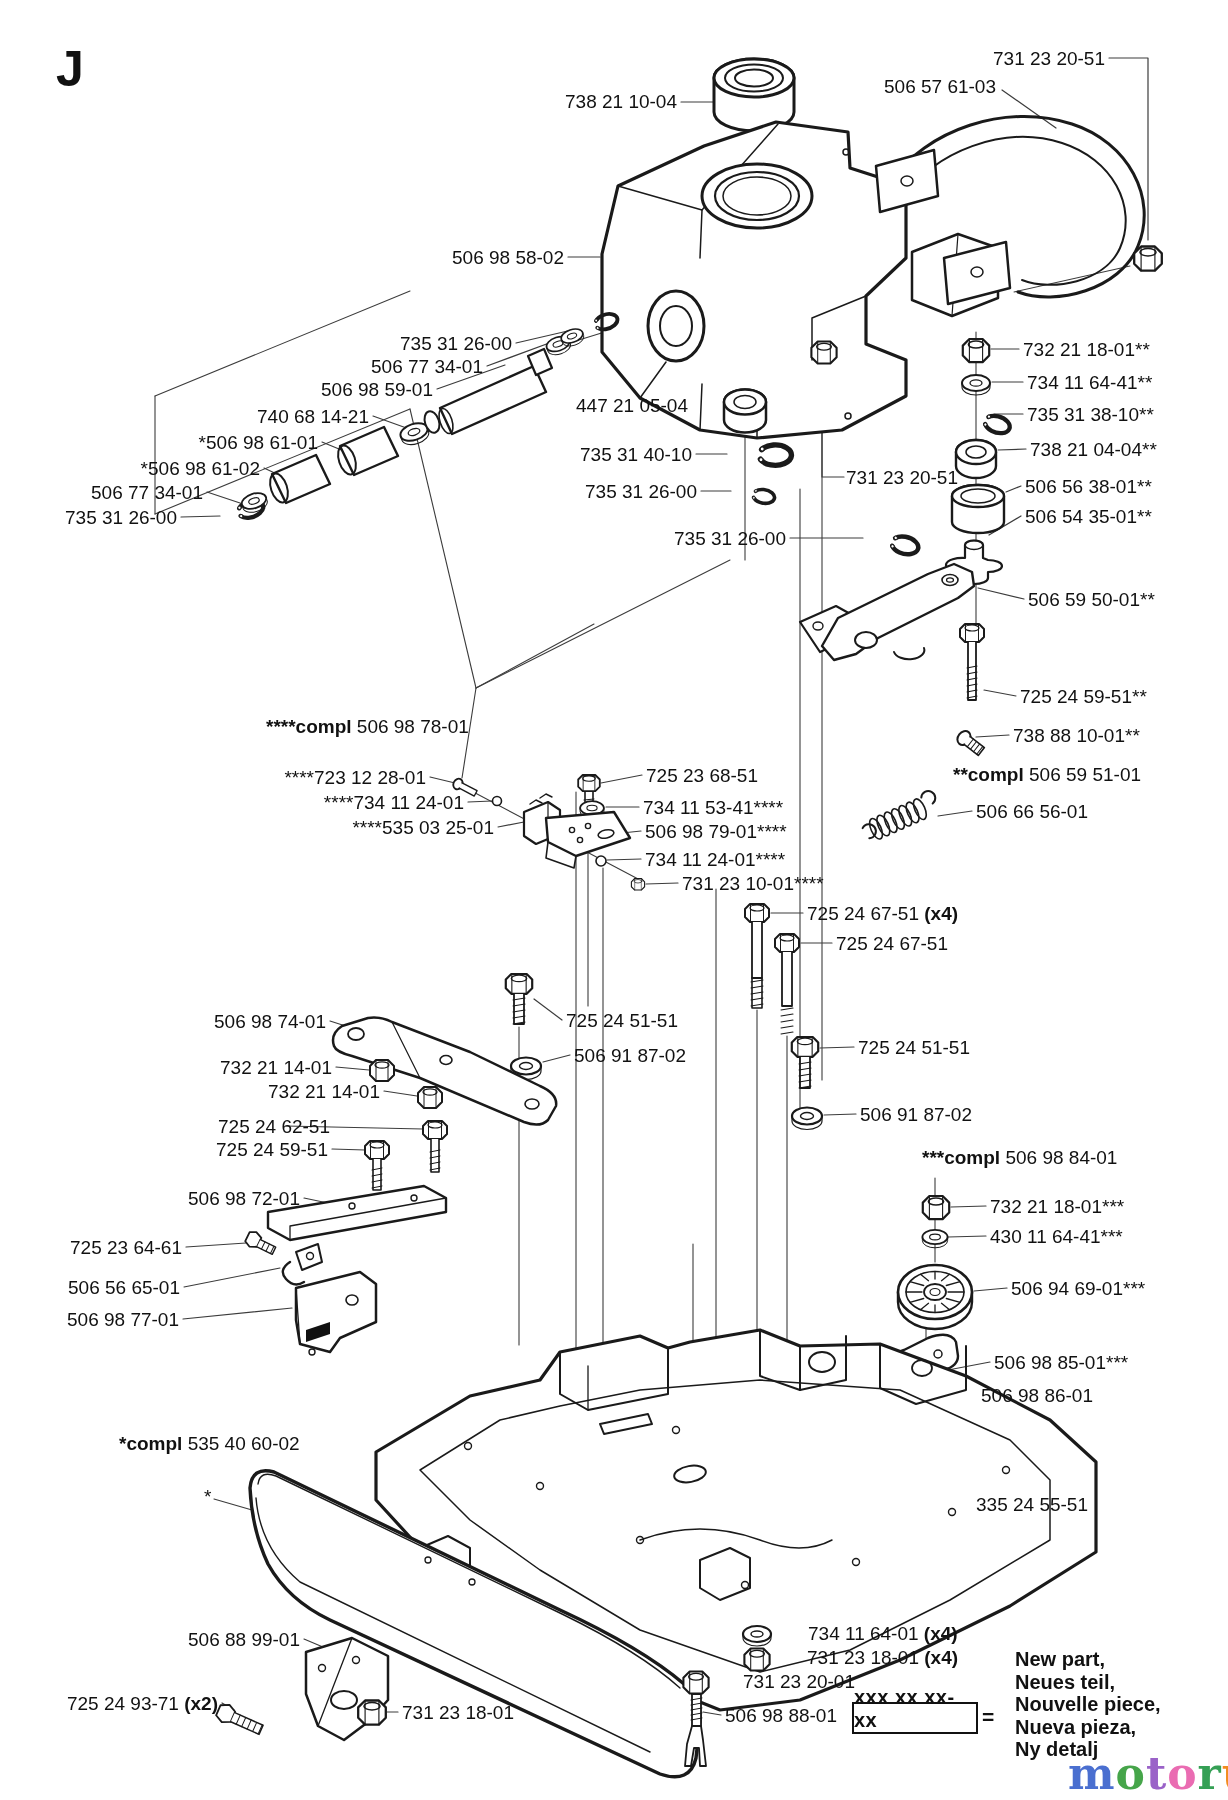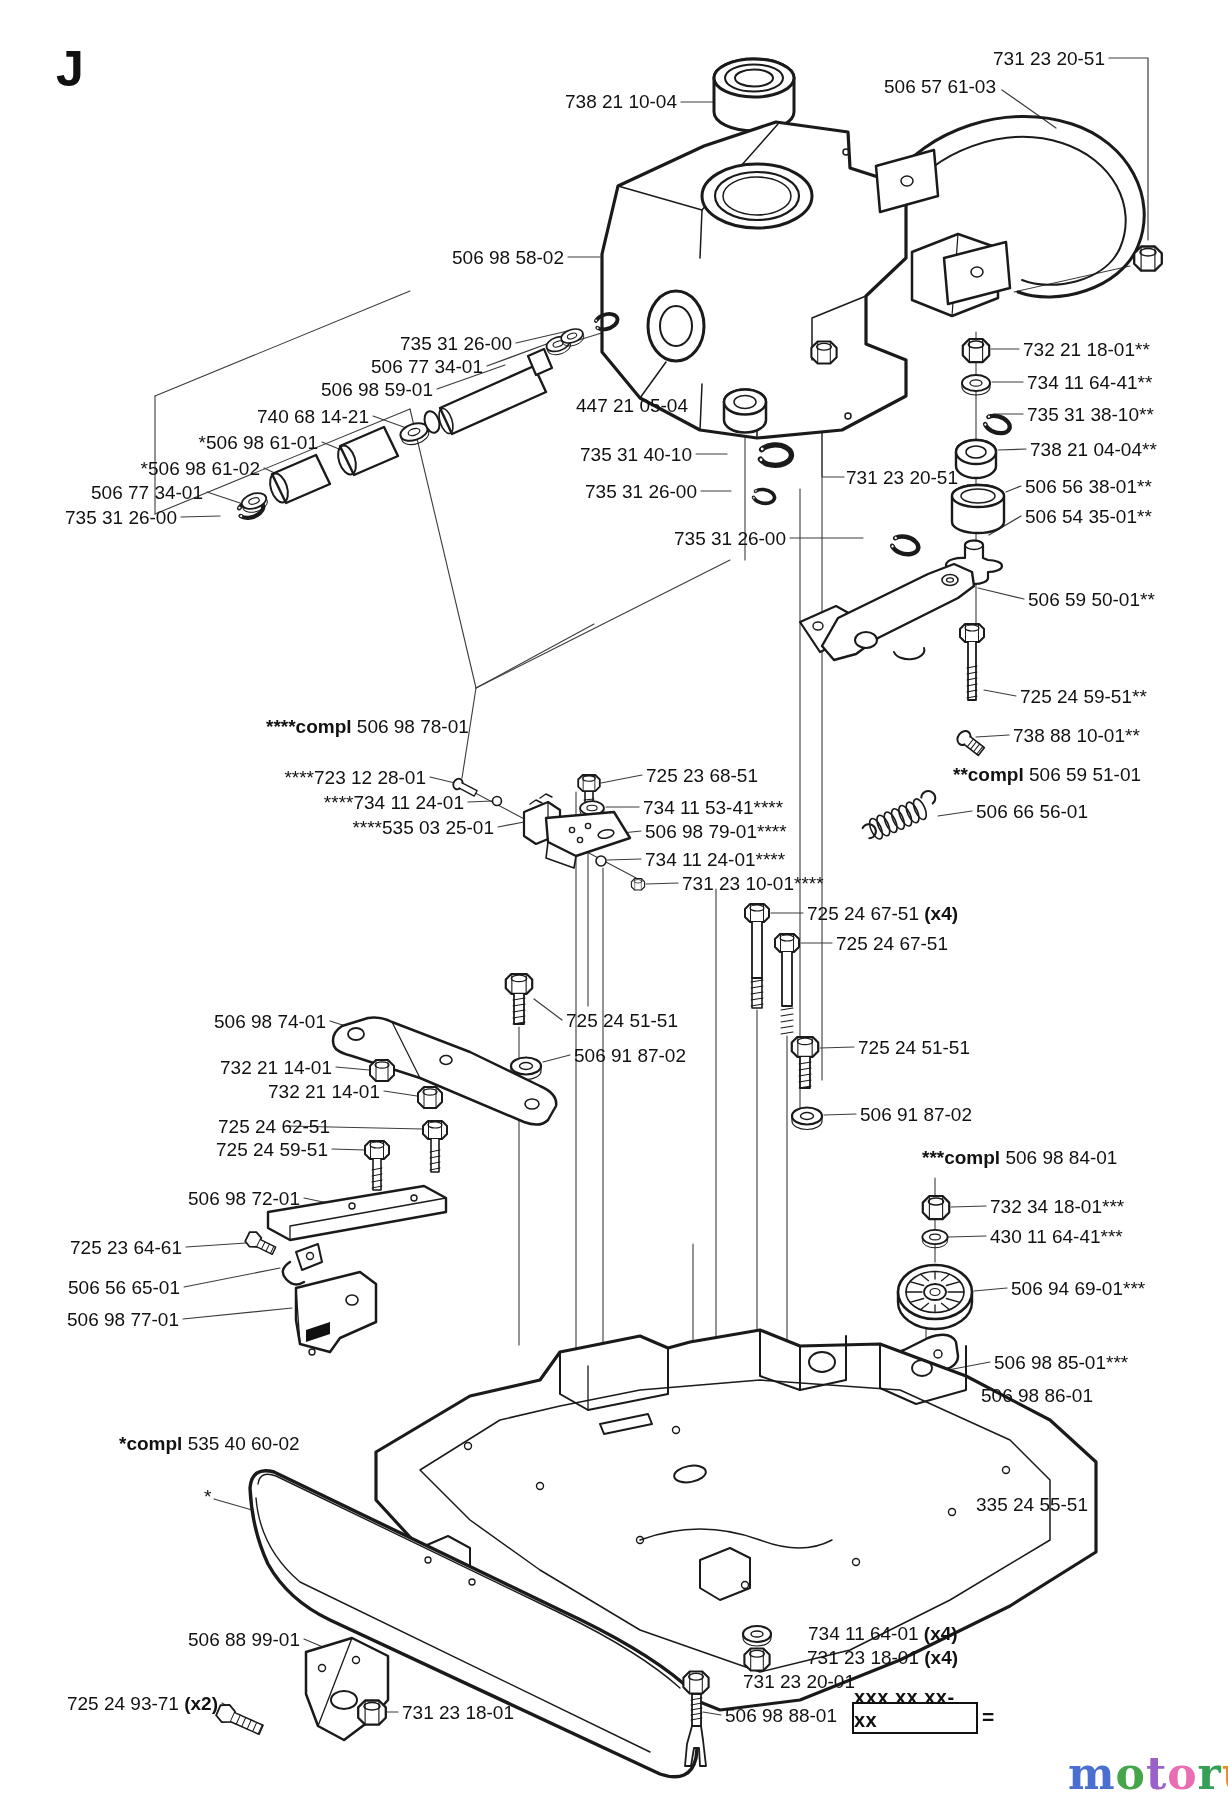--- a/index.html
+++ b/index.html
@@ -562,21 +562,21 @@
 <div class="lbl" style="left:566px;top:1010px"><b></b><span>725 24 51-51</span><b></b></div>
 <div class="lbl" style="right:896px;top:1057px"><b></b><span>732 21 14-01</span><b></b></div>
 <div class="lbl" style="left:574px;top:1045px"><b></b><span>506 91 87-02</span><b></b></div>
 <div class="lbl" style="right:848px;top:1081px"><b></b><span>732 21 14-01</span><b></b></div>
 <div class="lbl" style="left:858px;top:1037px"><b></b><span>725 24 51-51</span><b></b></div>
 <div class="lbl" style="left:860px;top:1104px"><b></b><span>506 91 87-02</span><b></b></div>
 <div class="lbl" style="right:898px;top:1116px"><b></b><span>725 24 62-51</span><b></b></div>
 <div class="lbl" style="right:900px;top:1139px"><b></b><span>725 24 59-51</span><b></b></div>
 <div class="lbl" style="left:922px;top:1147px"><b>***compl </b><span>506 98 84-01</span><b></b></div>
 <div class="lbl" style="right:928px;top:1188px"><b></b><span>506 98 72-01</span><b></b></div>
-<div class="lbl" style="left:990px;top:1196px"><b></b><span>732 34 18-01***</span><b></b></div>
+<div class="lbl" style="left:990px;top:1196px"><b></b><span>732 21 18-01***</span><b></b></div>
 <div class="lbl" style="left:990px;top:1226px"><b></b><span>430 11 64-41***</span><b></b></div>
 <div class="lbl" style="right:1046px;top:1237px"><b></b><span>725 23 64-61</span><b></b></div>
 <div class="lbl" style="left:1011px;top:1278px"><b></b><span>506 94 69-01***</span><b></b></div>
 <div class="lbl" style="right:1048px;top:1277px"><b></b><span>506 56 65-01</span><b></b></div>
 <div class="lbl" style="right:1049px;top:1309px"><b></b><span>506 98 77-01</span><b></b></div>
 <div class="lbl" style="left:994px;top:1352px"><b></b><span>506 98 85-01***</span><b></b></div>
 <div class="lbl" style="left:981px;top:1385px"><b></b><span>506 98 86-01</span><b></b></div>
 <div class="lbl" style="left:119px;top:1433px"><b>*compl </b><span>535 40 60-02</span><b></b></div>
 <div class="lbl" style="left:976px;top:1494px"><b></b><span>335 24 55-51</span><b></b></div>
 <div class="lbl" style="left:204px;top:1486px"><b></b><span>*</span><b></b></div>
@@ -585,18 +585,25 @@
 <div class="lbl" style="left:808px;top:1623px"><b></b><span>734 11 64-01 </span><b>(x4)</b></div>
 <div class="lbl" style="left:807px;top:1647px"><b></b><span>731 23 18-01 </span><b>(x4)</b></div>
 <div class="lbl" style="left:743px;top:1671px"><b></b><span>731 23 20-01</span><b></b></div>
 <div class="lbl" style="left:725px;top:1705px"><b></b><span>506 98 88-01</span><b></b></div>
 <div class="lbl" style="left:402px;top:1702px"><b></b><span>731 23 18-01</span><b></b></div>
 
 <div class="legendbox">
       <span>xxx xx xx-xx</span>
     </div>
 <div class="eq">=</div>
+<div class="newpart">
+  <div>New part,</div>
+  <div>Neues teil,</div>
+  <div>Nouvelle piece,</div>
+  <div>Nueva pieza,</div>
+  <div>Ny detalj</div>
+</div>
 
 <div class="logo">
   <span id="logo-letters"><span style="color: rgb(74, 111, 208);">m</span><span style="color: rgb(70, 165, 74);">o</span><span style="color: rgb(154, 98, 200);">t</span><span style="color: rgb(234, 108, 178);">o</span><span style="color: rgb(53, 160, 85);">r</span><span style="color: rgb(242, 140, 30);">u</span></span>
 </div>
 
 </div>
 
 </body></html>

